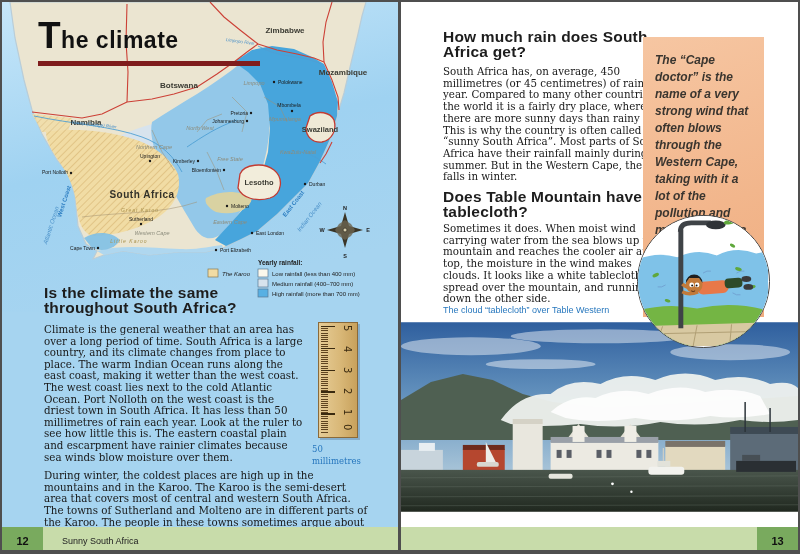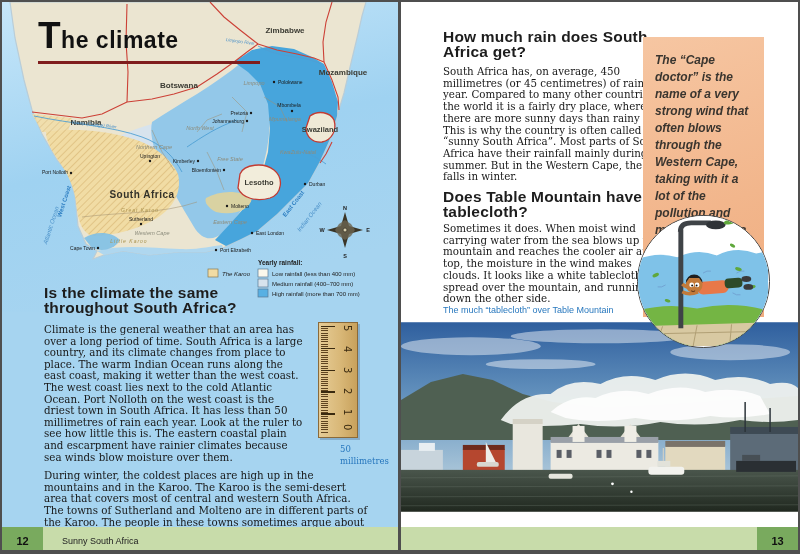--- a/index.html
+++ b/index.html
@@ -10,21 +10,21 @@
   }
   .page { position:absolute; top:2px; height:548px; overflow:hidden; }
   .page-left  { left:2px;  width:396px; background:#a6d4f0; }
   .page-right { left:401px; width:397px; background:#ffffff; }
 
   
   .map-wrap { position:absolute; left:0; top:0; width:452px; height:310px; }
   .chapter-title {
     position:absolute; left:36px; top:16px; width:222px;
     font-size:23px; font-weight:bold; color:#111;
-    border-bottom:3px solid #7f1d1d; padding-bottom:3px; line-height:36px;
+    border-bottom:5px solid #7f1d1d; padding-bottom:3px; line-height:36px;
     letter-spacing:0.5px;
   }
   .chapter-title::first-letter { font-size:37px; }
 
   .sec-heading {
     position:absolute; left:42px; top:284px; width:250px;
     font-size:15.5px; font-weight:bold; color:#1d1d1d; line-height:14.5px;
     letter-spacing:0.2px;
   }
   .body-text {
@@ -41,21 +41,21 @@
     border:1px solid #8a6a3a; box-shadow:2px 2px 0 rgba(40,60,90,.25);
   }
   .ticks-small { position:absolute; left:2px; top:3px; bottom:3px; width:7px;
     background:repeating-linear-gradient(to bottom,#5f4420 0 1px,transparent 1px 2.2px); }
   .ticks-big { position:absolute; left:2px; top:3px; bottom:3px; width:14px;
     background:repeating-linear-gradient(to bottom,#3a2a10 0 1.4px,transparent 1.4px 21.8px); }
   .ruler-num { position:absolute; left:22px; width:12px; height:12px;
     font-family:"DejaVu Sans",sans-serif; font-size:10px; color:#3a2a10;
     transform:rotate(90deg); }
   .ruler-caption { position:absolute; left:0; top:122px; width:60px;
-    font-size:8.5px; color:#2878be;margin-left:28px; }
+    font-size:8.5px; color:#2878be; }
 
   
   .footer { position:absolute; left:0; bottom:0; width:100%; height:23px; background:#c8dcaa; }
   .pageno {
     position:absolute; top:0; width:41px; height:29px; background:#79aa5e;
     font-size:11px; font-weight:bold; color:#111; text-align:center; line-height:29px;
   }
   .footer-label { position:absolute; top:0; height:29px; line-height:29px;
     font-size:9px; color:#222; }
 
@@ -273,21 +273,21 @@
     <div class="q-heading" style="left:42px; top:28px">How much rain does South Africa get?</div>
     <div class="q-body" style="left:42px; top:64px">South Africa has, on average, 450 millimetres (or 45 centimetres) of rain per year. Compared to many other countries in the world it is a fairly dry place, where there are more sunny days than rainy days. This is why the country is often called “sunny South Africa”. Most parts of South Africa have their rainfall mainly during summer. But in the Western Cape, the rain falls in winter.</div>
 
     <div class="q-heading" style="left:42px; top:188px">Does Table Mountain have a tablecloth?</div>
     <div class="q-body" style="left:42px; top:221px">Sometimes it does. When moist wind carrying water from the sea blows up the mountain and reaches the cooler air at the top, the moisture in the wind makes clouds. It looks like a white tablecloth spread over the mountain, and running down the other side.</div>
 
     <div class="sidebar">
       <span>The “Cape doctor” is the name of a very strong wind that often blows through the Western Cape, taking with it a lot of the pollution and making the area healthier.</span>
     </div>
 
-    <div class="photo-caption">The much “tablecloth” over Table Mountain</div>
+    <div class="photo-caption">The cloud “tablecloth” over Table Western</div>
 
     <div class="photo">
       <svg width="397" height="190" viewBox="0 0 398 190">
         <defs>
           <linearGradient id="skyG" x1="0" y1="0" x2="0" y2="1">
             <stop offset="0" stop-color="#2f5f9e"></stop>
               <stop offset="0.6" stop-color="#6f9dc4"></stop>
               <stop offset="1" stop-color="#a8c4d8"></stop>
           </linearGradient>
           <linearGradient id="waterG" x1="0" y1="0" x2="0" y2="1">

